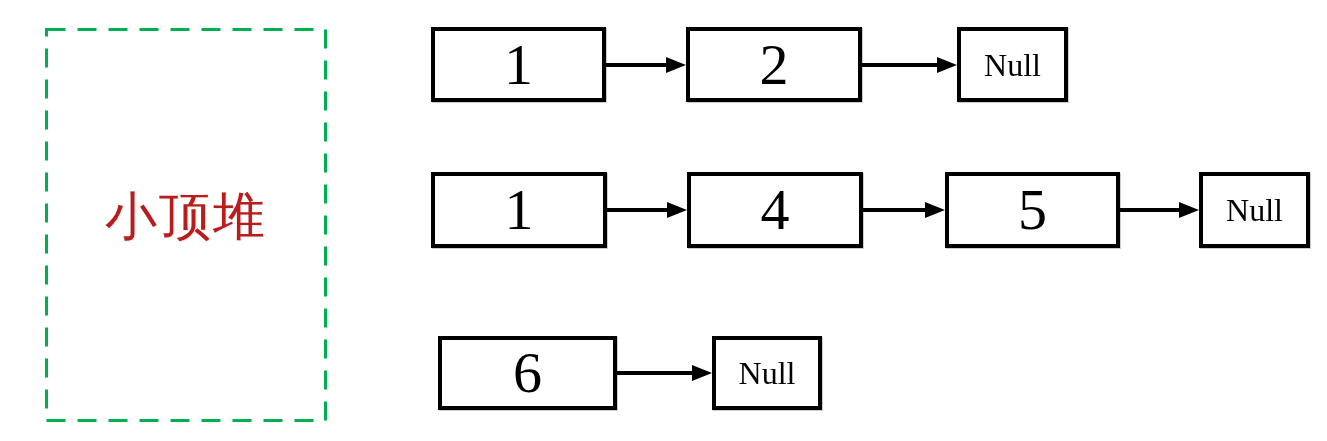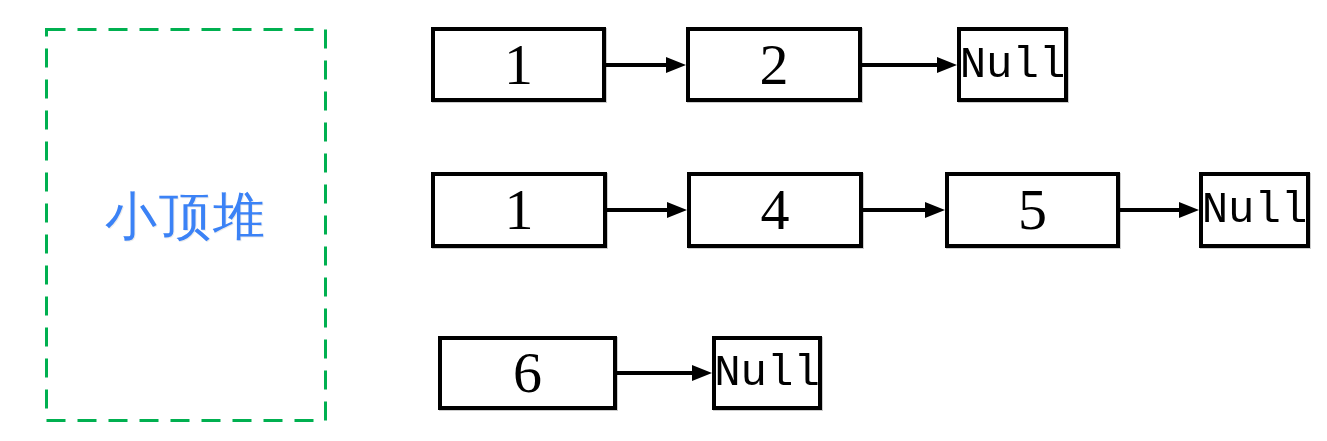--- a/index.html
+++ b/index.html
@@ -52,22 +52,21 @@
     background: #ffffff;
     display: flex;
     align-items: center;
     justify-content: center;
     font-size: 58px;
     line-height: 1;
     color: #000000;
     box-shadow: 1px 1px 0 #cccccc;
   }
   .node.null-node {
-    font-size: 44px;
-    font-family: Liberation Mono, monospace;
+    font-size: 32px;
   }
   
   .arrow {
     position: absolute;
     display: flex;
     align-items: center;
     height: 18px;
   }
   .arrow .shaft {
     flex: 1;
@@ -83,21 +82,21 @@
   }
 </style>
 </head>
 <body>
 
 <div id="canvas">
   <div class="heap-box">
     <svg width="282" height="394" aria-hidden="true">
       <rect id="heap-rect" x="1.5" y="1.5" width="279" height="391" fill="none" stroke-width="3" stroke-dasharray="19 12" stroke="#00B050"></rect>
     </svg>
-    <div class="heap-label" id="heap-label" style="color: #3b82f6;">小顶堆</div>
+    <div class="heap-label" id="heap-label" style="color: #b91c1c;">小顶堆</div>
   </div>
   <div id="lists">
       <div class="node" style="left: 431px; top: 27px; width: 175px; height: 75px;">1</div>
       <div class="arrow" style="left: 606px; top: 55.5px; width: 80px;">
         <div class="shaft"></div>
         <div class="head"></div>
       </div>
       <div class="node" style="left: 686px; top: 27px; width: 176px; height: 75px;">2</div>
       <div class="arrow" style="left: 862px; top: 55.5px; width: 95px;">
         <div class="shaft"></div>

